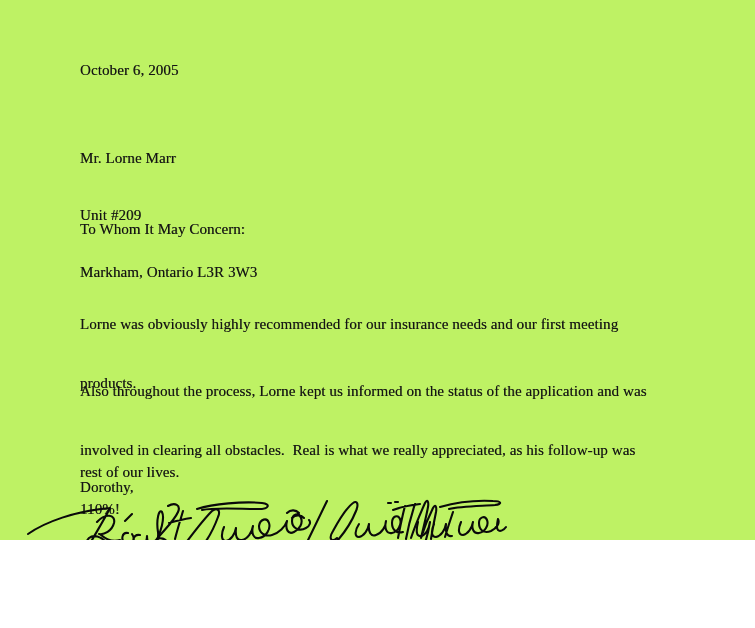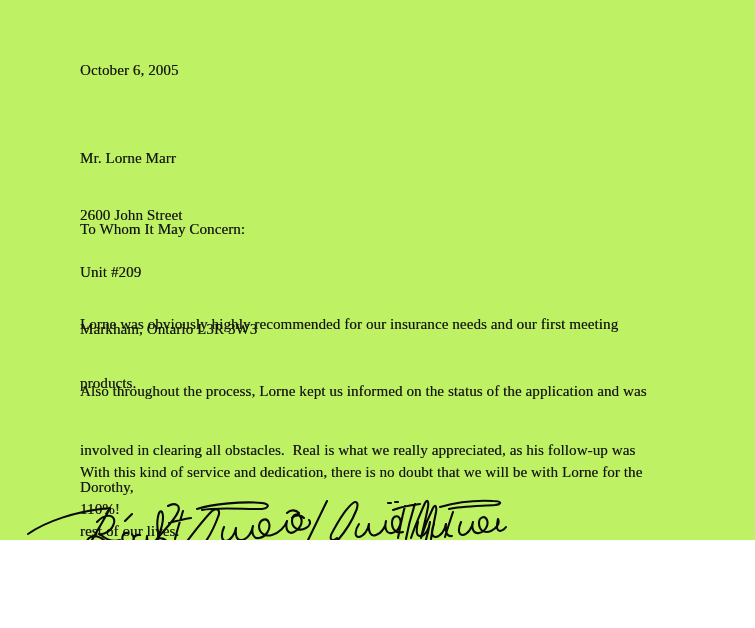--- a/index.html
+++ b/index.html
@@ -52,40 +52,38 @@
 </style>
 </head>
 <body>
 
 <div class="page">
 
   <div class="txt" style="top:61px">October 6, 2005</div>
 
   <div class="txt addr" style="top:111px">
     <div class="line">Mr. Lorne Marr</div>
-    <div class="line">2600 John Street</div>
     <div class="line">Unit #209</div>
     <div class="line">Markham, Ontario L3R 3W3</div>
   </div>
 
   <div class="txt" style="top:220px">To Whom It May Concern:</div>
 
   <div class="txt para" style="top:276px">
     <div class="line">Lorne was obviously highly recommended for our insurance needs and our first meeting</div>
     <div class="line">products.</div>
   </div>
 
   <div class="txt para" style="top:343px">
     <div class="line">Also throughout the process, Lorne kept us informed on the status of the application and was</div>
     <div class="line">involved in clearing all obstacles.  Real is what we really appreciated, as his follow-up was</div>
     <div class="line">110%!</div>
   </div>
 
   <div class="txt para" style="top:424px">
-    <div class="line">With this kind of service and dedication, there is no doubt that we will be with Lorne for the</div>
     <div class="line">rest of our lives.</div>
   </div>
 
   <div class="txt" style="top:478px">Dorothy,</div>
 
   <svg class="sig" viewBox="0 0 500 94" role="img" aria-label="Réal Duteau / Dorothy Duteau">
 
     <path d="M3,40 C20,28 50,17 85,14
       M85,14 C79,26 72,37 67,46 C63,53 59,49 64,44 C69,40 76,43 80,47
       M72,28 C80,19 91,20 89,29 C87,37 79,41 74,40 M76,41 C82,46 89,48 95,46

